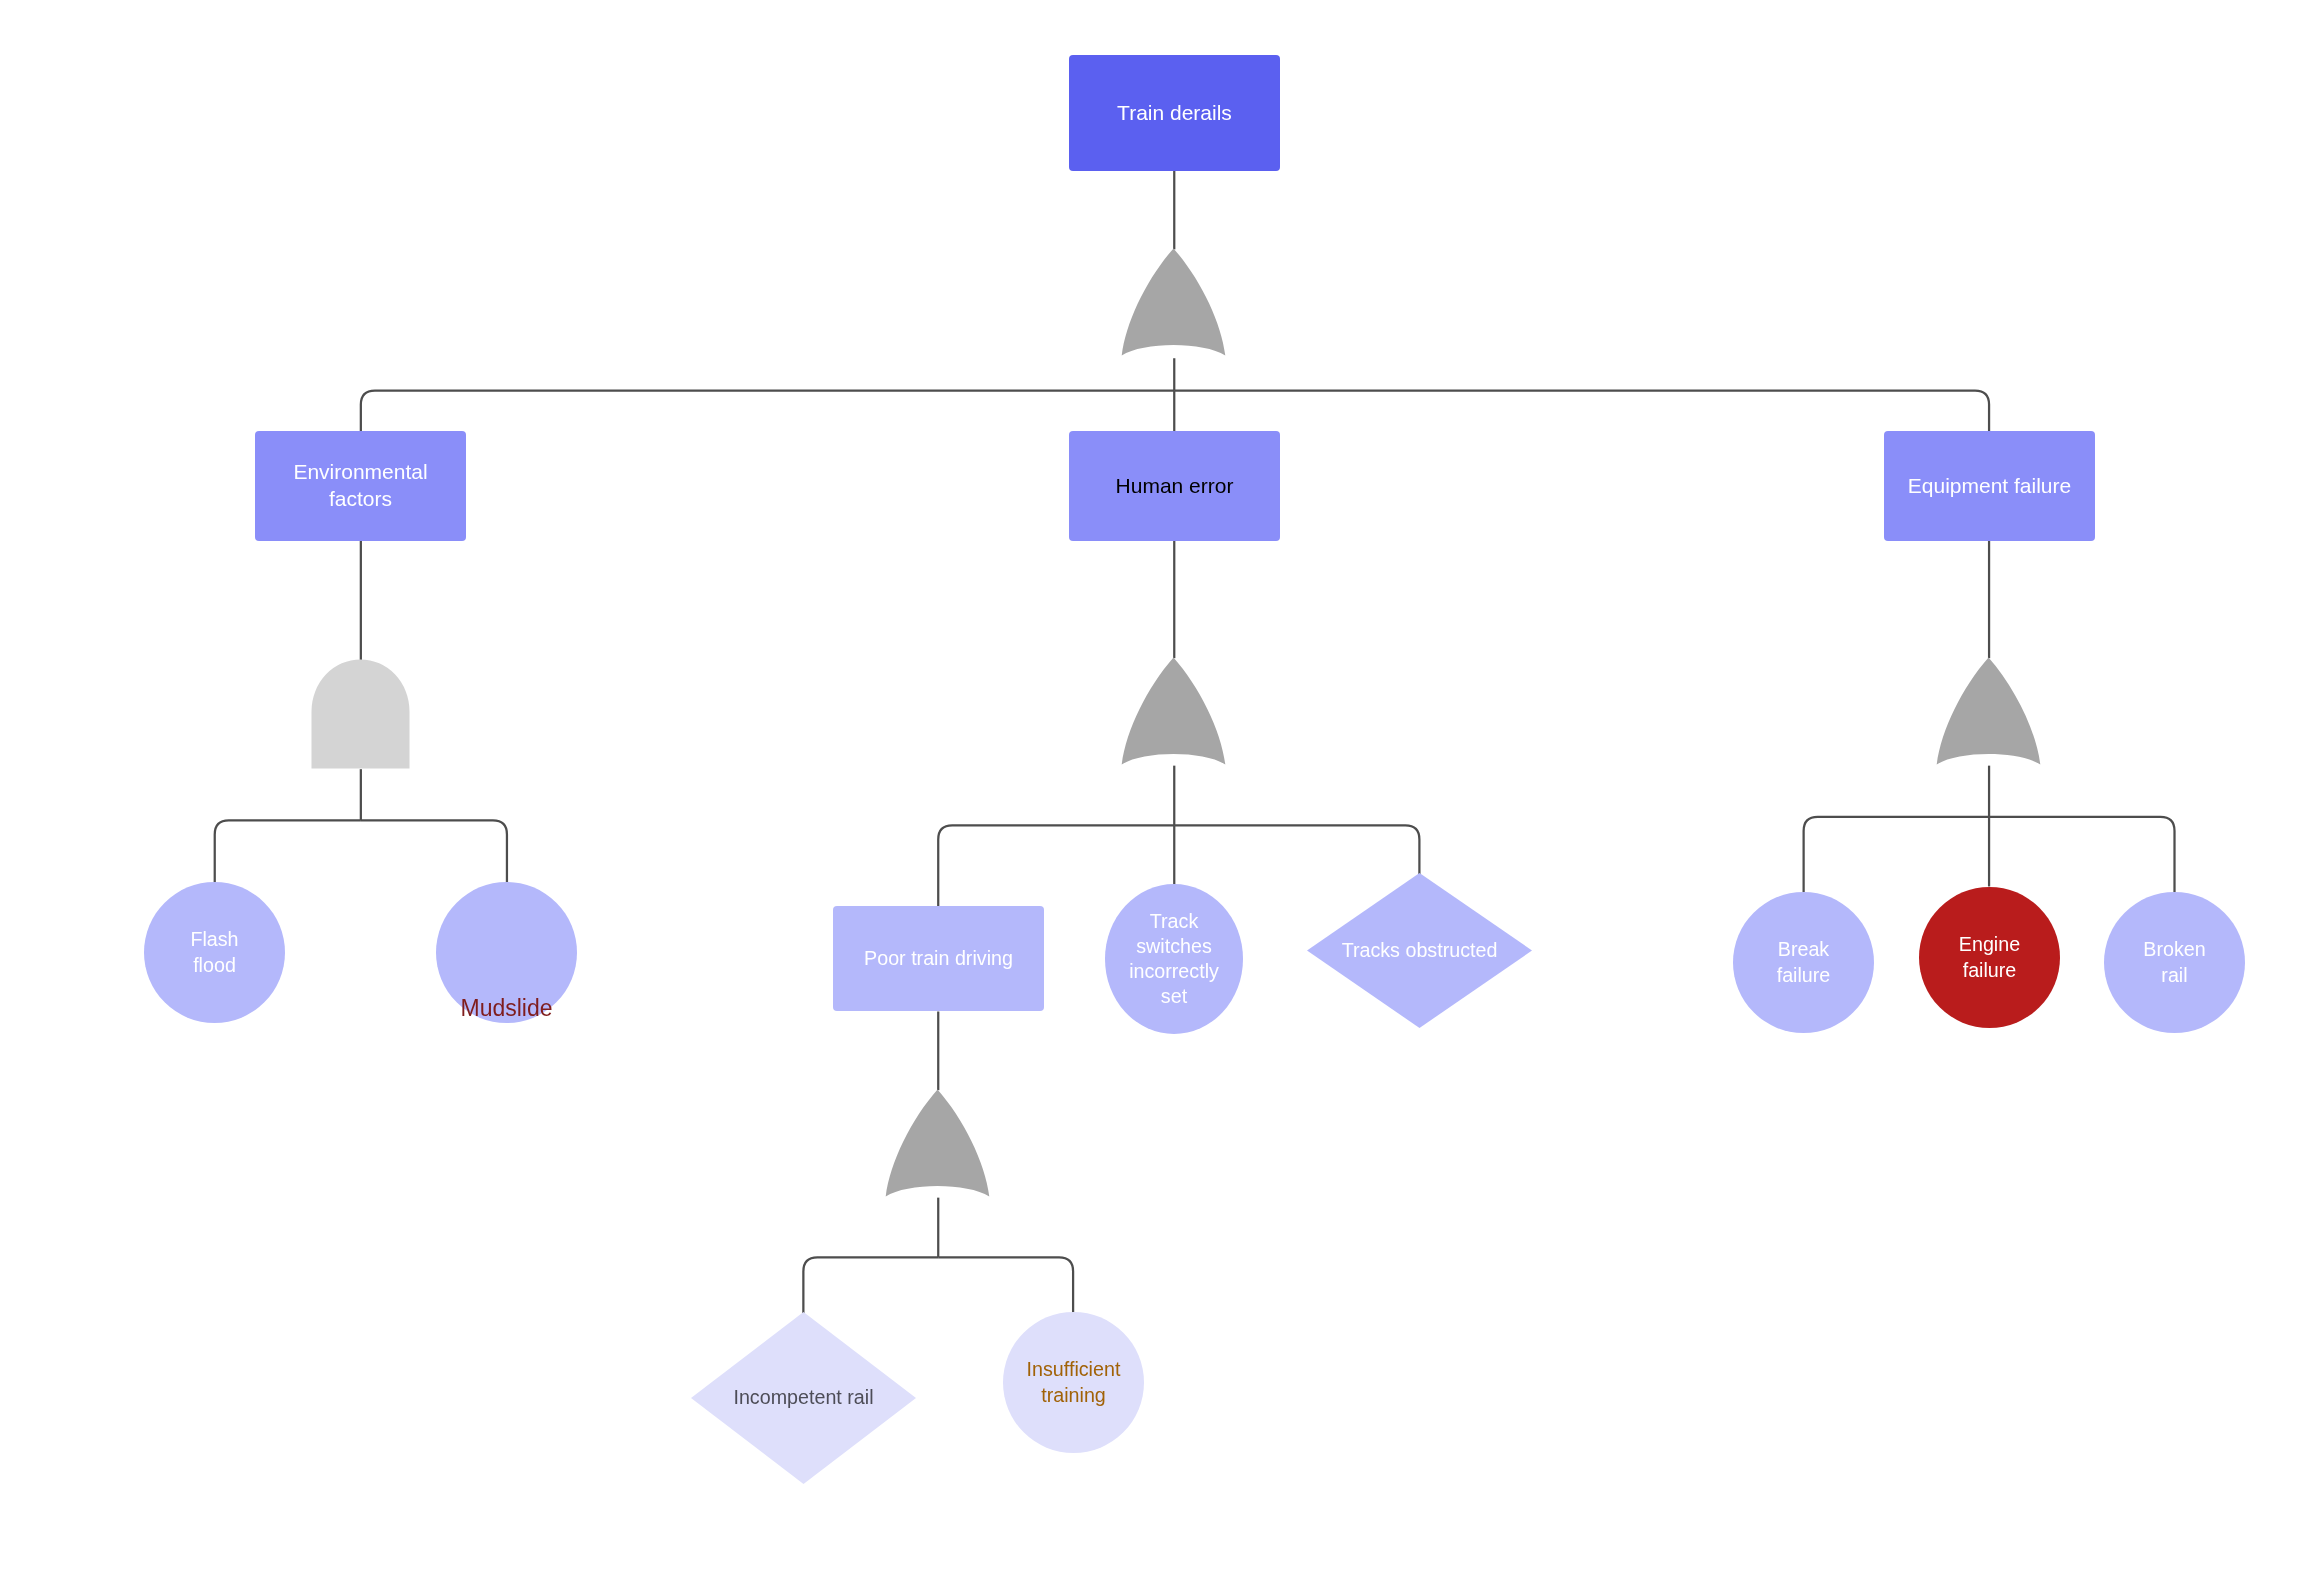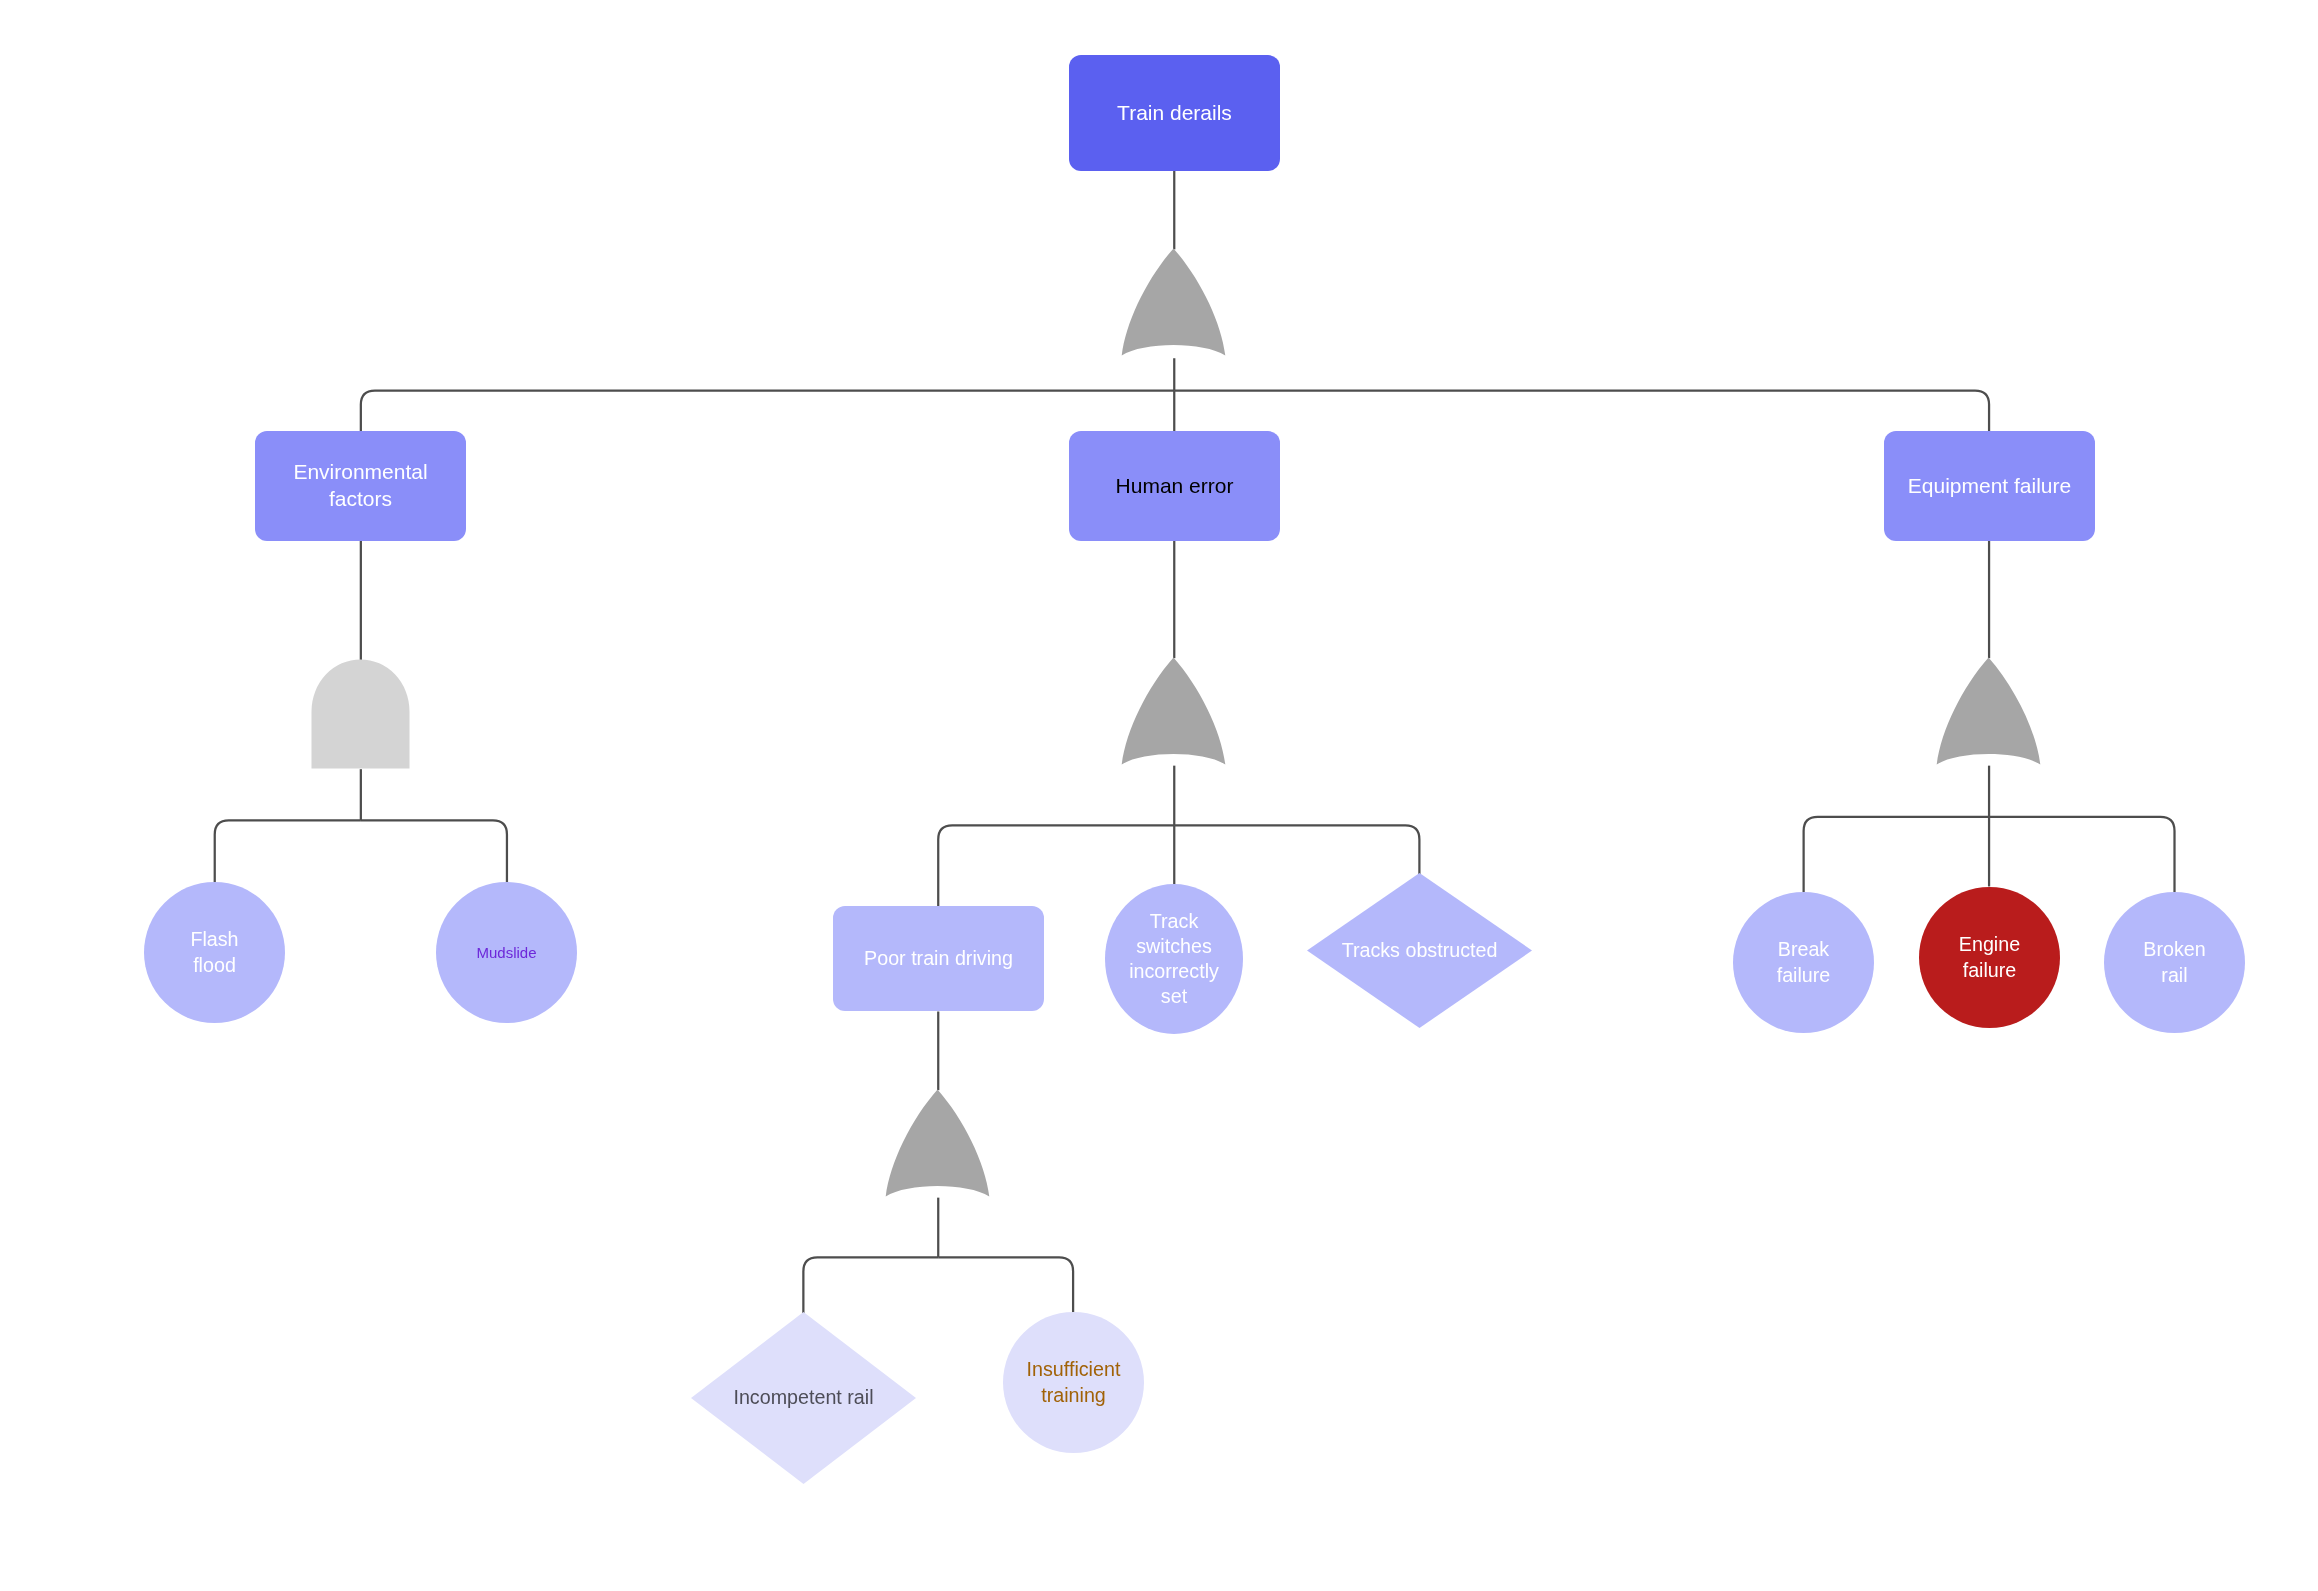--- a/index.html
+++ b/index.html
@@ -38,21 +38,21 @@
     line-height: 1.28;
   }
   .node .label {
     display: block;
     width: 100%;
     padding: 0 4.2px;
     box-sizing: border-box;
     white-space: pre-line;
   }
   
-  .rect { border-radius: 12px; }
+  .rect { border-radius: 4px; }
   
   .ellipse { border-radius: 50%; }
   
   .diamond {
     background: transparent;
   }
   .diamond .dshape {
     position: absolute;
     left: 0; top: 0;
     width: 100%;
@@ -152,21 +152,21 @@
 
   <div class="node rect" style="left:1884px; top:431px; width:211px; height:110px; background:#8a8ef9; color:#ffffff; font-size:21px;">
     <span class="label">Equipment failure</span>
   </div>
 
   <div class="node ellipse" style="left:144px; top:882px; width:141px; height:141px; background:#b4b8fb; color:#ffffff; font-size:19.7px;">
     <span class="label">Flash
 flood</span>
   </div>
 
-  <div class="node ellipse" style="left:436px; top:882px; width:141px; height:141px; background:#b4b8fb; color:#6d28d9; font-size:15px;">
+  <div class="node ellipse" style="left:436px; top:882px; width:141px; height:141px; background:#b4b8fb; color:#7f1d1d; font-size:23px;align-items:flex-end;">
     <span class="label">Mudslide</span>
   </div>
 
   <div class="node rect" style="left:833px; top:906px; width:211px; height:105px; background:#b4b8fb; color:#ffffff; font-size:19.7px;">
     <span class="label">Poor train driving</span>
   </div>
 
   <div class="node ellipse" style="left:1105px; top:884px; width:138px; height:150px; background:#b4b8fb; color:#ffffff; font-size:19.7px;">
     <span class="label">Track
 switches

